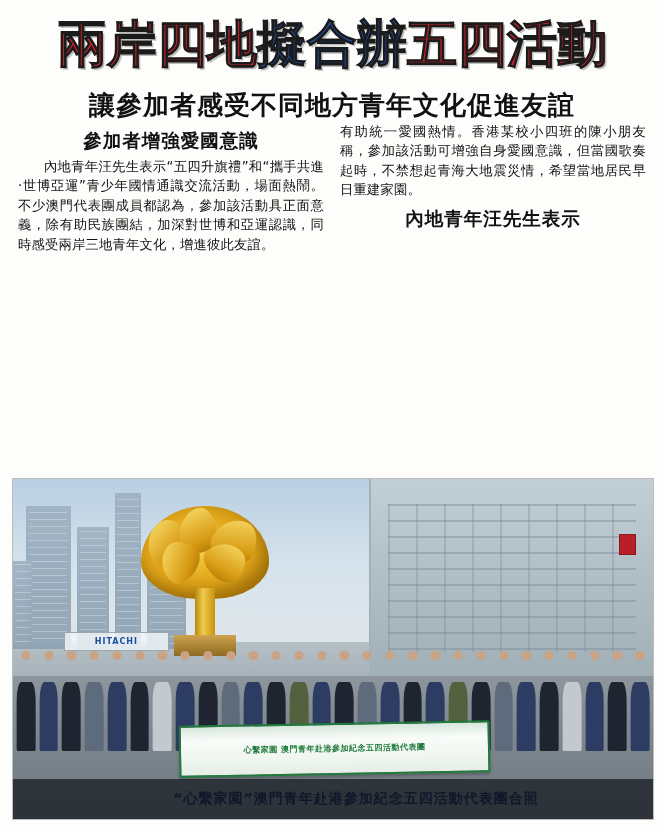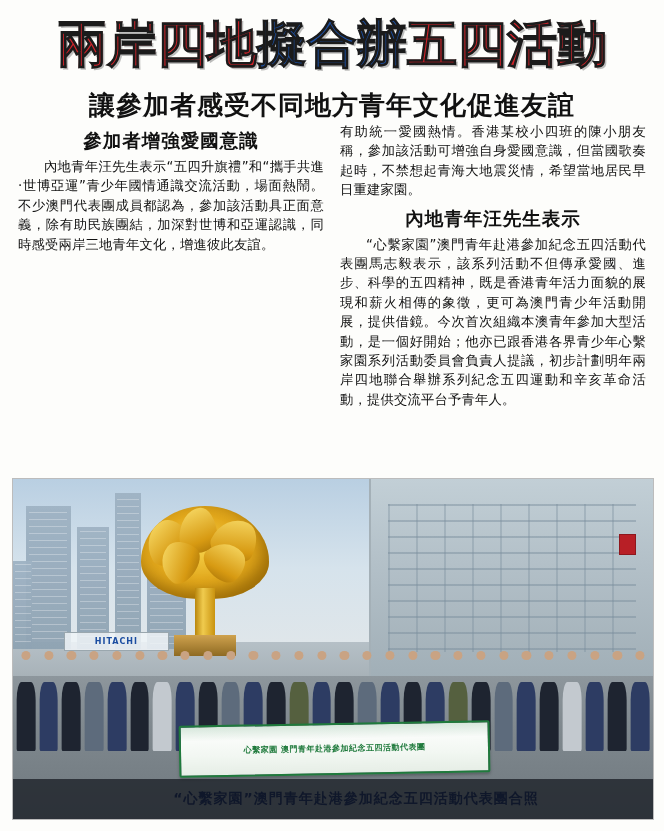--- a/index.html
+++ b/index.html
@@ -345,21 +345,20 @@
   <div class="body-area">
 
     <div class="col">
       <div class="sec-head">參加者增強愛國意識</div>
       <p class="para">內地青年汪先生表示“五四升旗禮”和“攜手共進·世博亞運”青少年國情通識交流活動，場面熱鬧。不少澳門代表團成員都認為，參加該活動具正面意義，除有助民族團結，加深對世博和亞運認識，同時感受兩岸三地青年文化，增進彼此友誼。</p>
     </div>
 
     <div class="col">
       <p class="para noindent">有助統一愛國熱情。香港某校小四班的陳小朋友稱，參加該活動可增強自身愛國意識，但當國歌奏起時，不禁想起青海大地震災情，希望當地居民早日重建家園。</p>
       <div class="sec-head">內地青年汪先生表示</div>
-      <p class="para">“心繫家園”澳門青年赴港參加紀念五四活動代表團馬志毅表示，該系列活動不但傳承愛國、進步、科學的五四精神，既是香港青年活力面貌的展現和薪火相傳的象徵，更可為澳門青少年活動開展，提供借鏡。今次首次組織本澳青年參加大型活動，是一個好開始；他亦已跟香港各界青少年心繫家園系列活動委員會負責人提議，初步計劃明年兩岸四地聯合舉辦系列紀念五四運動和辛亥革命活動，提供交流平台予青年人。</p>
     </div>
 
   </div>
 
   <div class="photo-wrap">
     <div class="photo">
       <div class="sky"></div>
 
       <div class="tower t1"></div>
       <div class="tower t2"></div>

